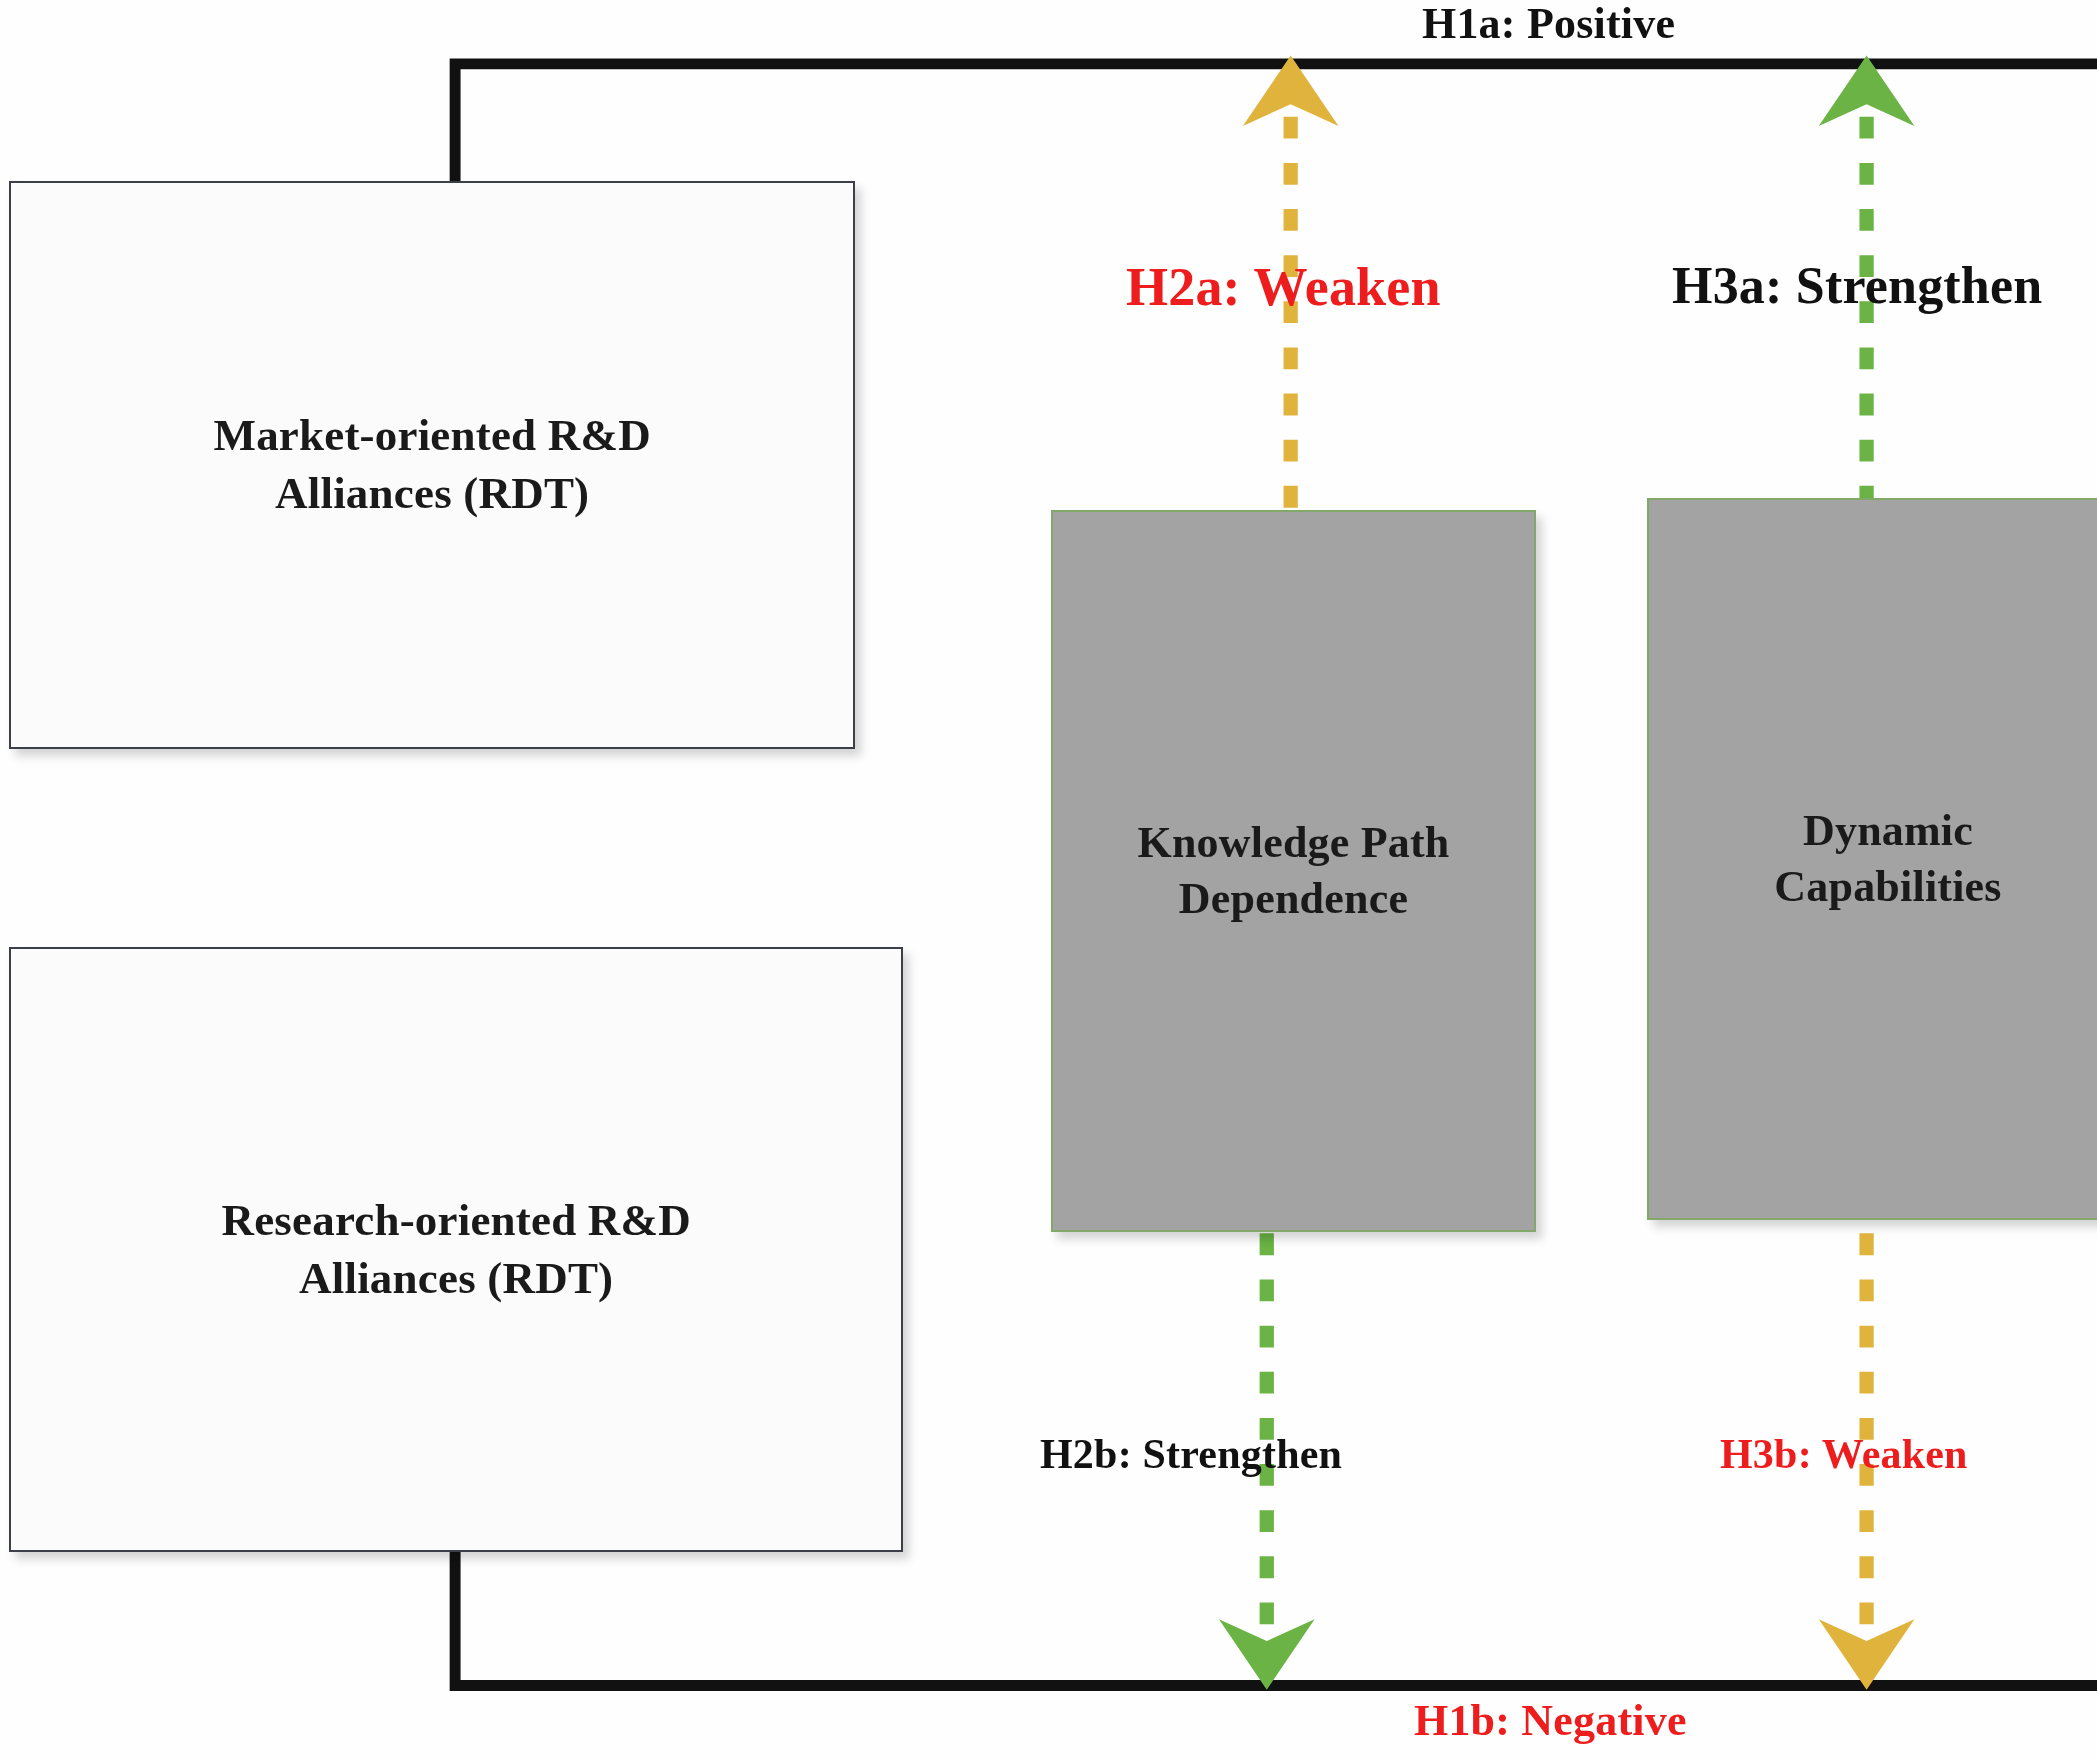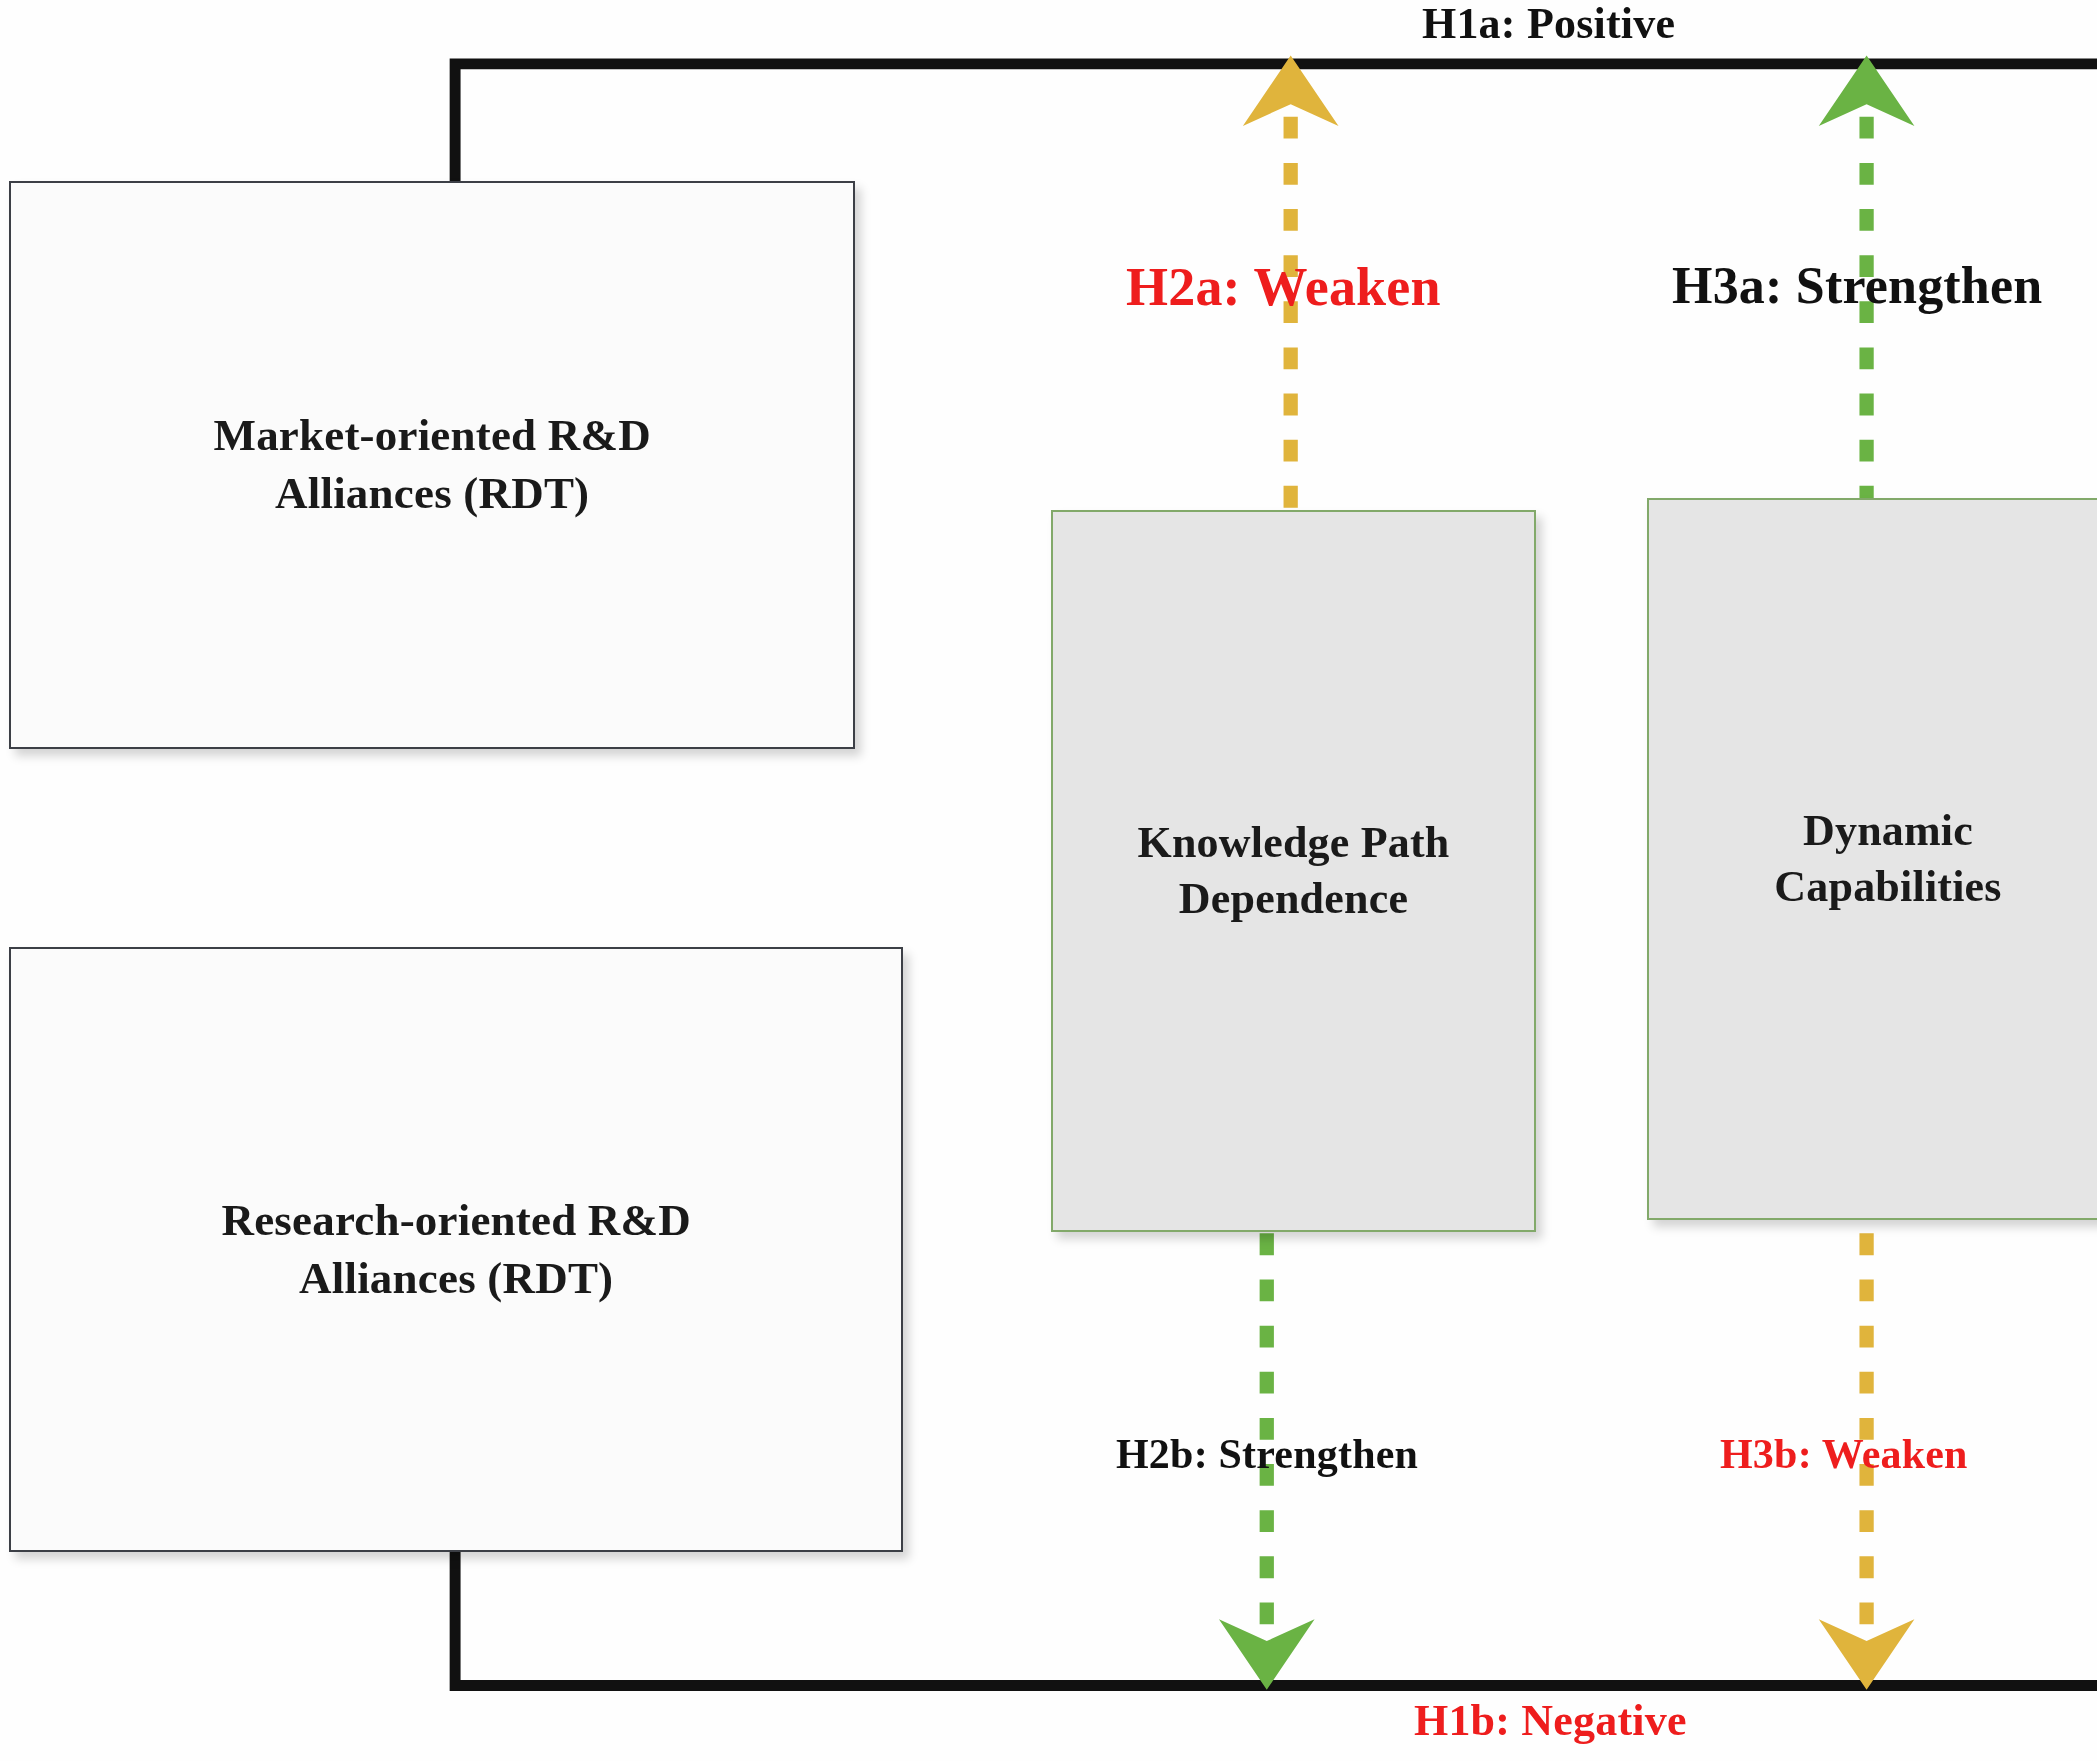--- a/index.html
+++ b/index.html
@@ -28,21 +28,21 @@
     align-items: center;
     justify-content: center;
     text-align: center;
   }
   .node-plain {
     background: #fbfbfb;
     border: 2.1px solid #3c3f46;
     box-shadow: 5.9px 6.7px 9.2px rgba(0,0,0,0.17);
   }
   .node-green {
-    background: #e5e5e5;
+    background: #a3a3a3;
     border: 2.5px solid #82a96a;
     box-shadow: 5.9px 6.7px 9.2px rgba(0,0,0,0.17);
   }
   .node-label {
     font-weight: bold;
     color: #1a1a1a;
     line-height: 1.28;
     letter-spacing: 0.2px;
     padding: 0 12.6px;
   }
@@ -126,20 +126,20 @@
       <div>Capabilities</div>
     </div>
   </div>
 
   <div class="edge-label lbl-black" style="left:1422px; top:2.1px; font-size:44px;">H1a: Positive</div>
 
   <div class="edge-label lbl-red" style="left:1414px; top:1699px; font-size:44px;">H1b: Negative</div>
 
   <div class="edge-label lbl-red" style="left:1126px; top:260px; font-size:54px;">H2a: Weaken</div>
 
-  <div class="edge-label lbl-black" style="left:1116px; top:1433px; font-size:42px;text-align:center;">H2b: Strengthen</div>
+  <div class="edge-label lbl-black" style="left:1040px; top:1433px; font-size:42px;text-align:center;">H2b: Strengthen</div>
 
   <div class="edge-label lbl-black" style="left:1672px; top:260px; font-size:52px;">H3a: Strengthen</div>
 
   <div class="edge-label lbl-red" style="left:1720px; top:1433px; font-size:42px;">H3b: Weaken</div>
 
 </div>
 
 
 </body></html>

